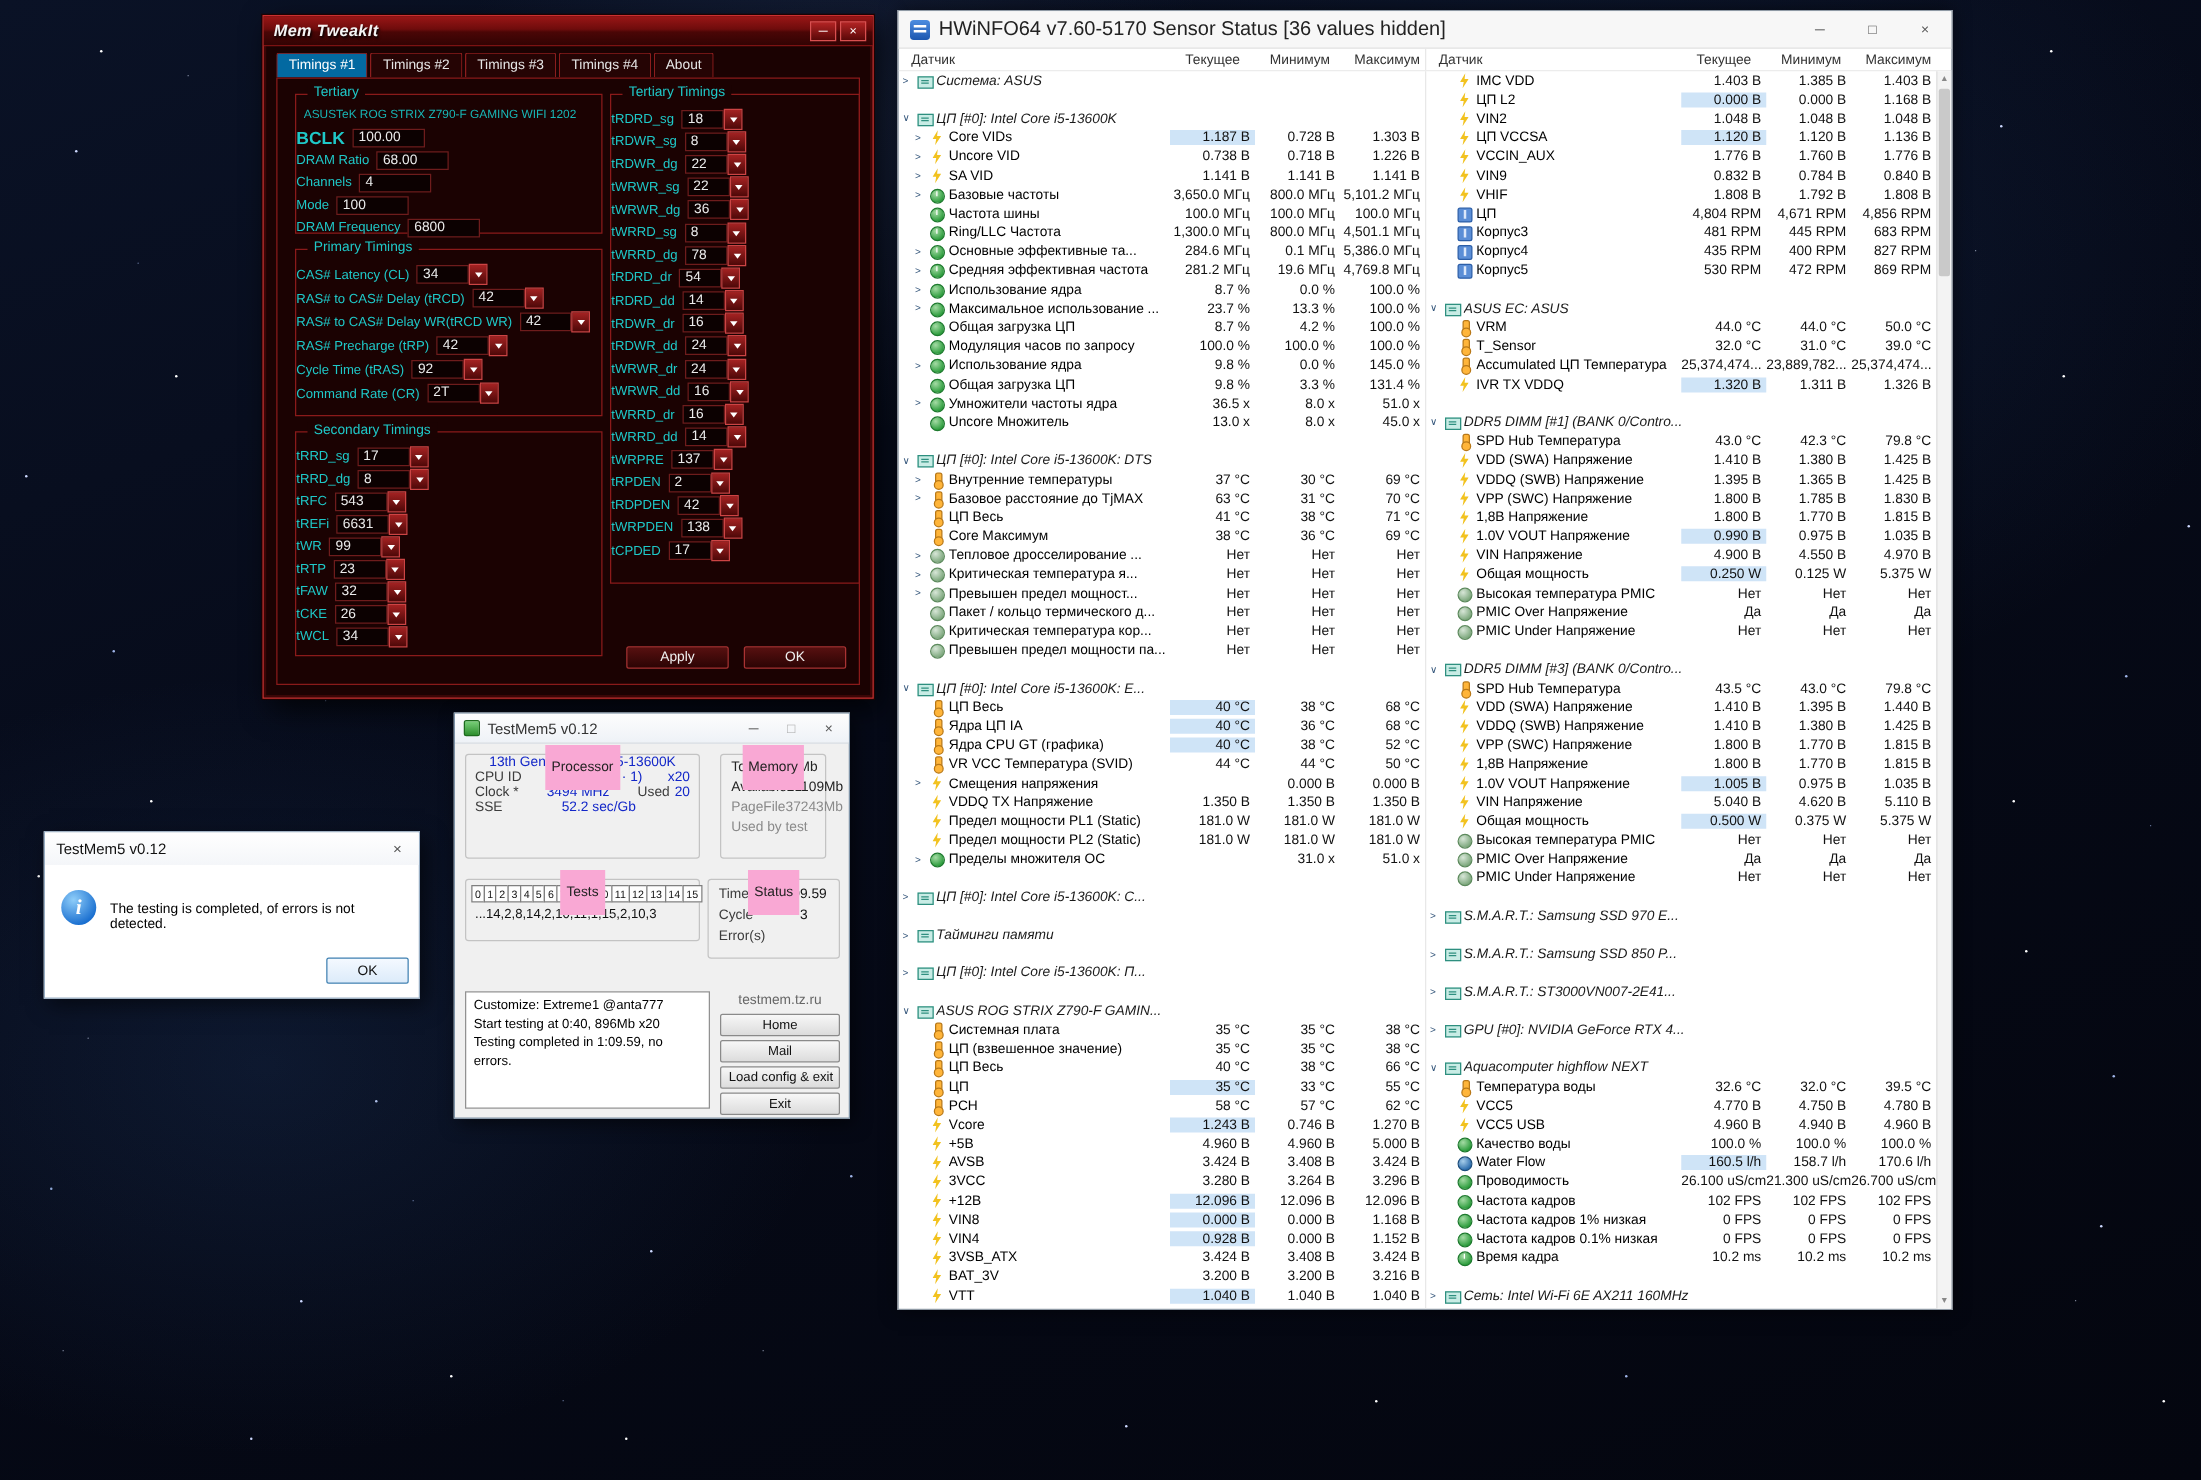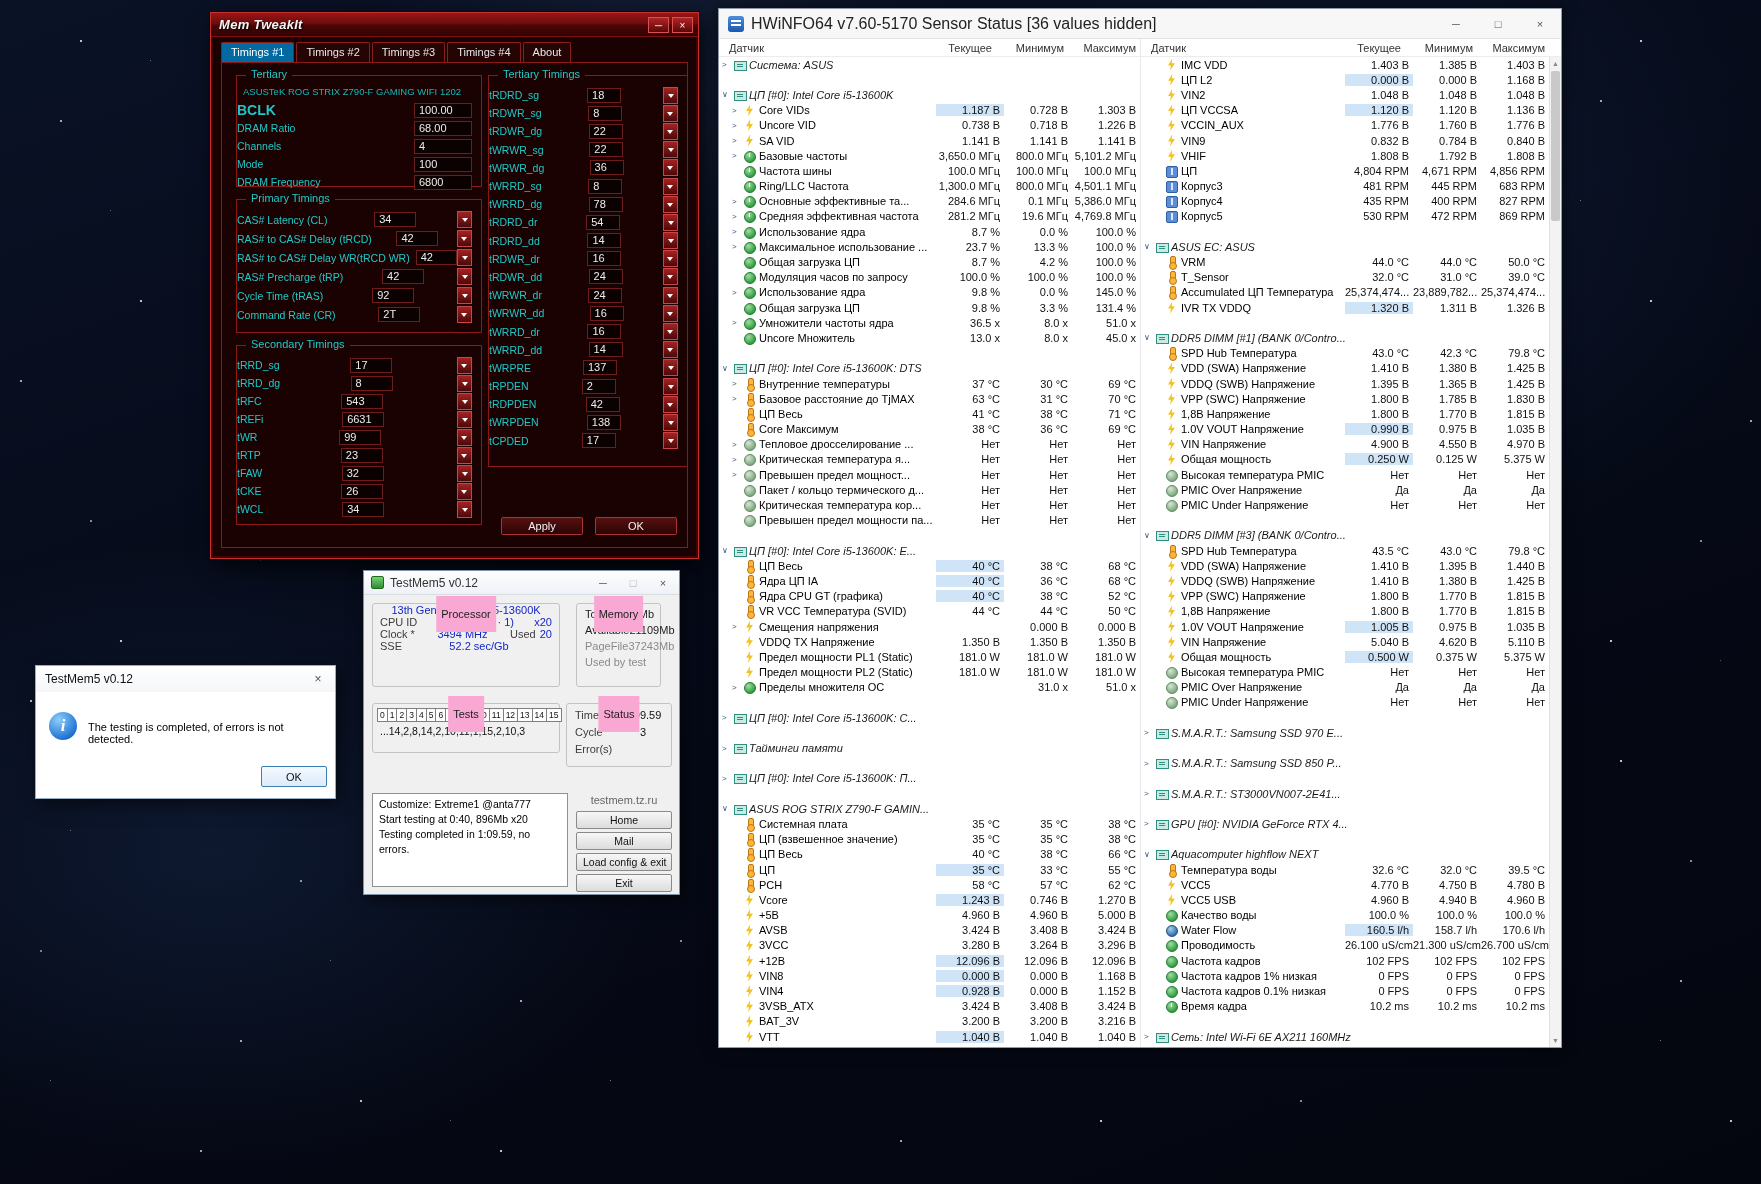--- a/index.html
+++ b/index.html
@@ -35,21 +35,21 @@
   .mtk-cap{width:21px;height:16px;margin-left:3px;text-align:center;line-height:15px;font-size:10px;color:#fff;
     background:linear-gradient(#b22424,#5a0808);border:1px solid #d95050;cursor:default;}
   .mtk-tabs{display:flex;gap:2px;padding:5px 10px 0;}
   .mtk-tab{border:1px solid #8c1d1d;border-bottom:none;background:#250404;color:#e6e6e6;
     font-size:11px;padding:3px 9px 4px;border-radius:2px 2px 0 0;}
   .mtk-tab.active{background:#0369a1;color:#fff;}
   .mtk-body{position:relative;margin:0 10px 10px;height:486px;border:1px solid #8a1a1a;background:#1b0202;}
   .mtk-group{position:absolute;border:1px solid #8a1a1a;}
   .gtitle{position:absolute;top:-8px;left:9px;background:#1b0202;padding:0 5px;color:#1fc8c8;font-size:11px;}
   .mtk-board{margin:10px 6px 4px;font-size:9.5px;color:#18b6b6;white-space:nowrap;overflow:hidden;}
-  .mtk-row{display:flex;align-items:center;justify-content:space-between;height:18px;padding-right:9px;}
+  .mtk-row{display:flex;align-items:center;justify-content:flex-start;height:18px;padding-right:9px;}
   .mtk-lab{color:#1fc8c8;font-size:10.5px;margin-right:6px;white-space:nowrap;}
   .mtk-row.big .mtk-lab{font-size:14px;font-weight:bold;}
   .mtk-val{width:42px;height:15px;background:#0c0101;border:1px solid #6e1c1c;color:#ececec;
     font-size:11px;line-height:13px;padding:0 4px;overflow:hidden;}
   .mtk-val.plain{width:58px;}
   .mtk-dd{width:15px;height:17px;background:linear-gradient(#a42222,#4e0808);border:1px solid #c44;
     display:inline-flex;align-items:center;justify-content:center;}
   .mtk-dd::after{content:'';border:3px solid transparent;border-top:4px solid #fff;margin-top:4px;}
   .mtk-general{left:14px;top:12px;width:246px;height:112px;}
   .mtk-primary{left:14px;top:136px;width:246px;height:134px;padding-top:10px;}

